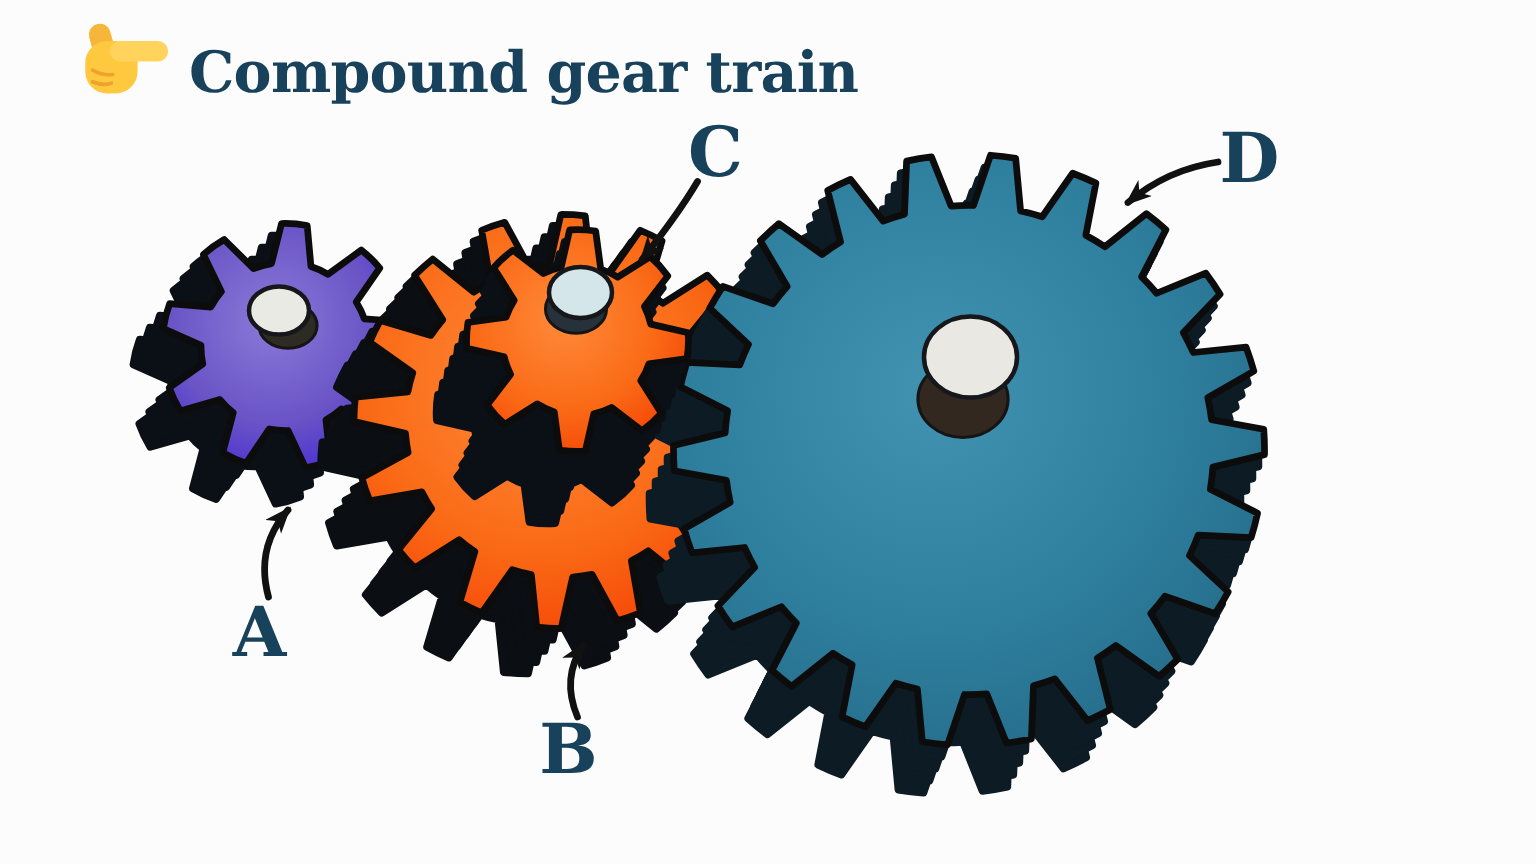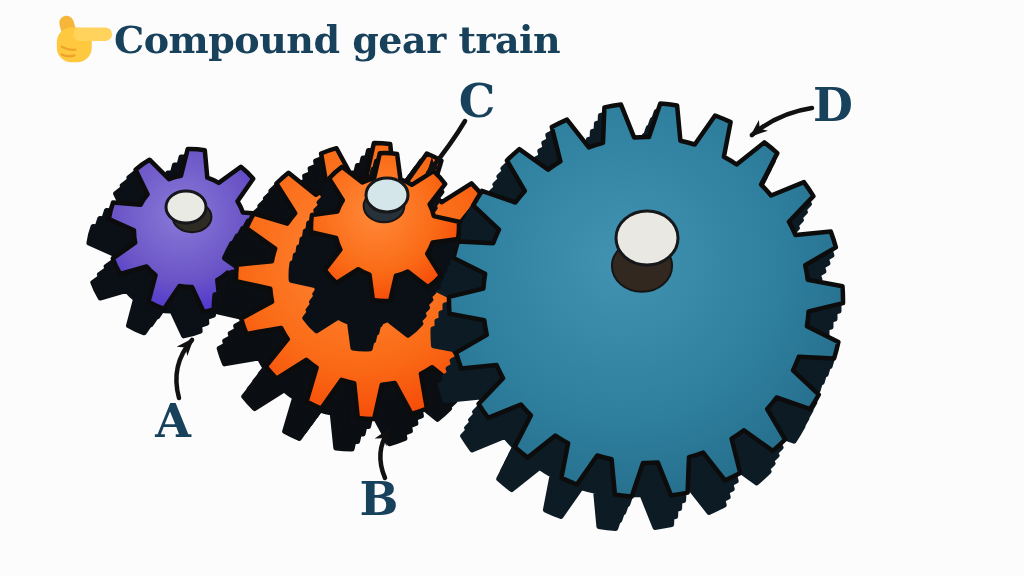--- a/index.html
+++ b/index.html
@@ -1,21 +1,21 @@
 <!DOCTYPE html>
 <html><head>
 <meta charset="utf-8">
 <style>
   html,body{margin:0;padding:0;background:#fcfcfc;}
   .stage{
     position:relative;width:1024px;height:576px;overflow:hidden;
     font-family:"DejaVu Serif",serif;
   }
   .titlebar{
-    position:absolute;top:8px;left:52px;display:flex;align-items:center;z-index:5;
+    position:absolute;top:8px;left:52px;display:flex;align-items:flex-end;gap:12px;z-index:5;
   }
   .titlebar h1{
     margin:0;font-size:38px;font-weight:700;letter-spacing:-0.5px;
     font-family:"DejaVu Serif",serif;
   }
   .hand-icon{display:block;}
   svg.diagram{position:absolute;left:0;top:0;}
   .gear-label{
     font-family:"DejaVu Serif",serif;font-size:46px;font-weight:700;text-anchor:middle;
   }

